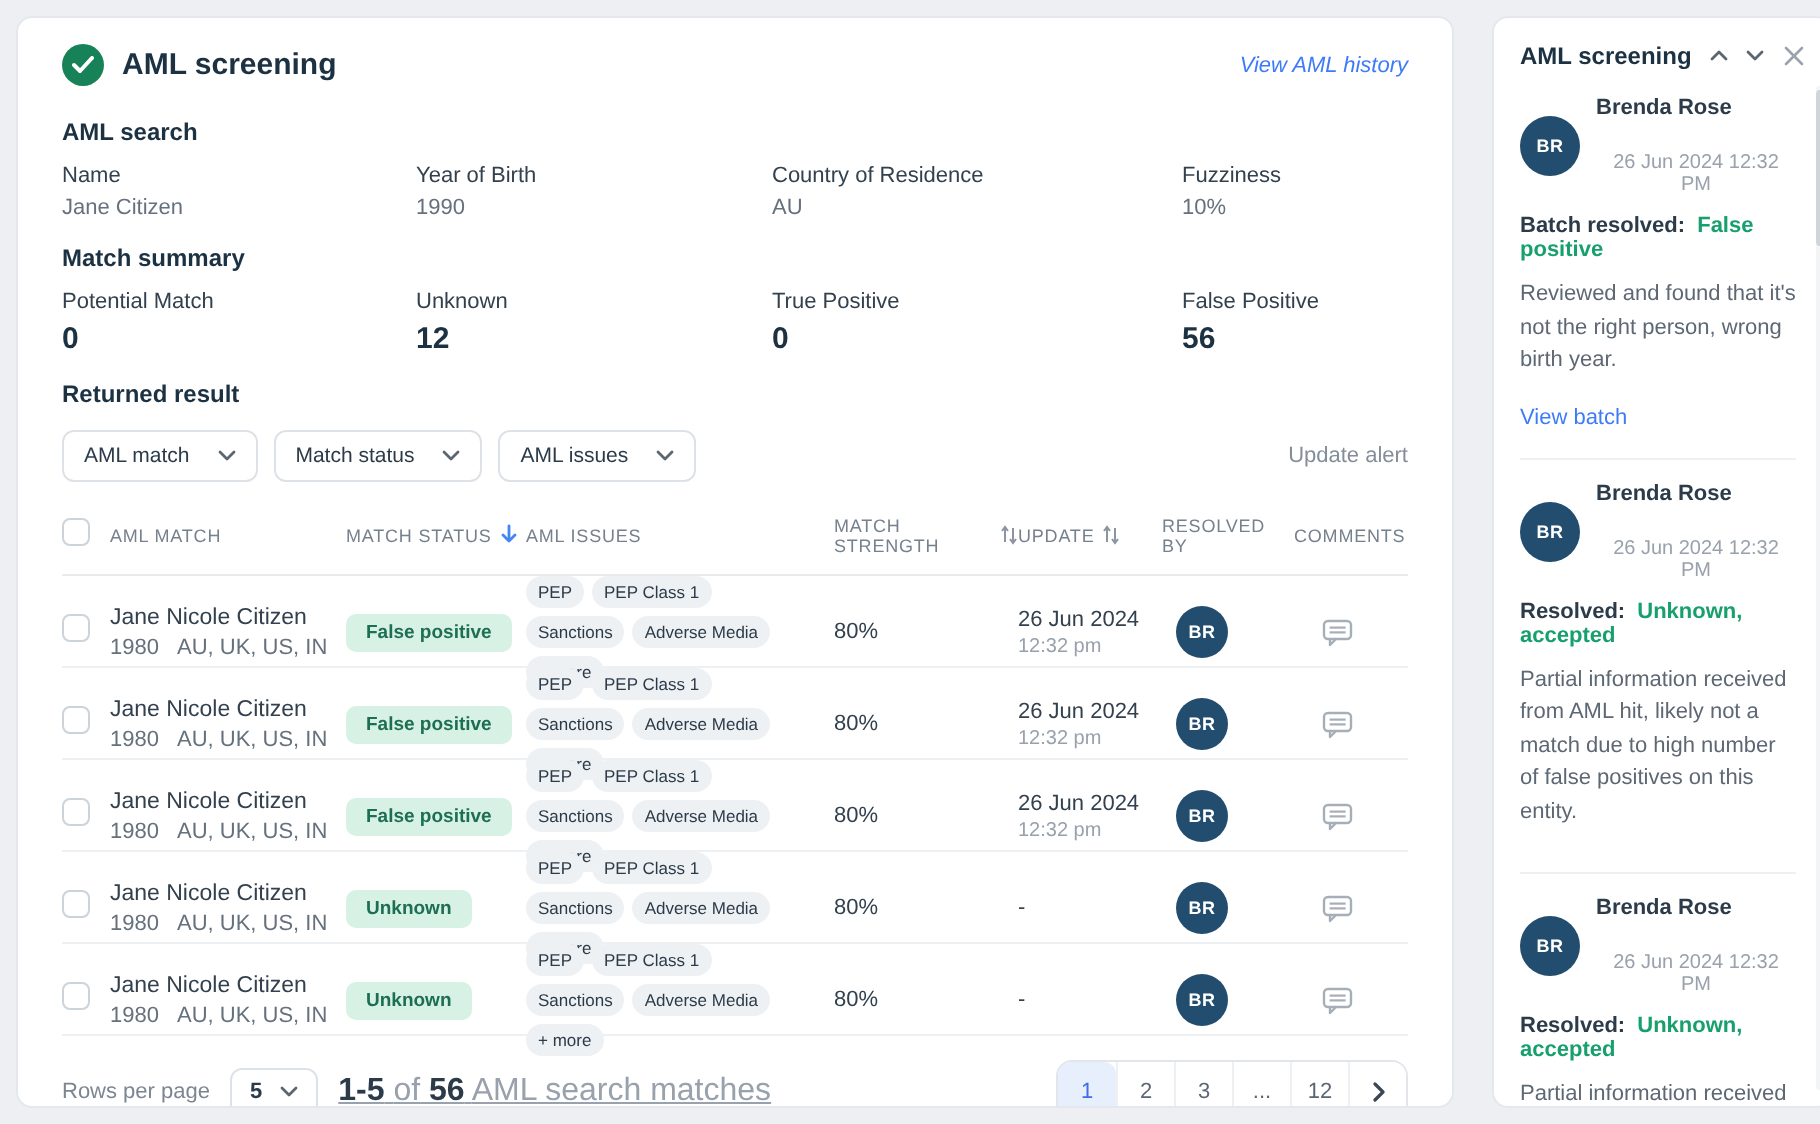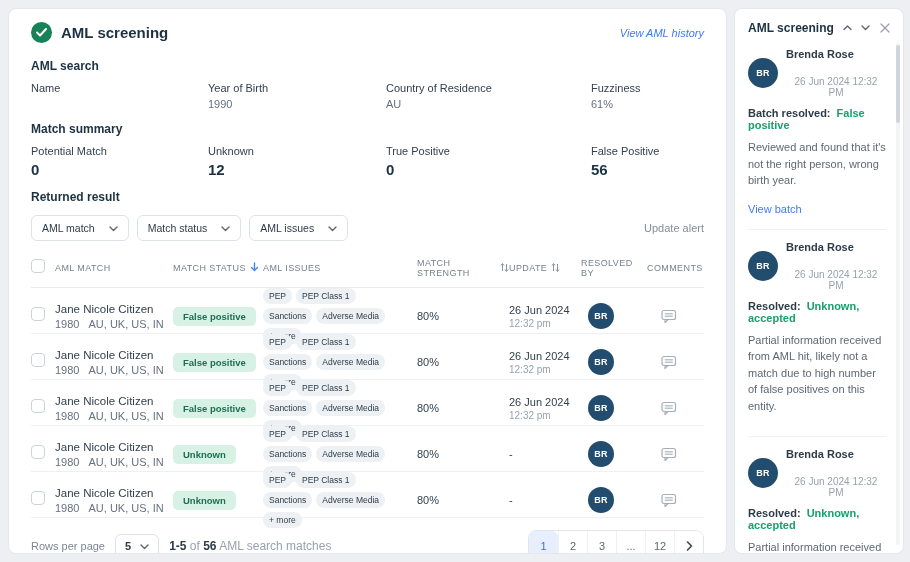--- a/index.html
+++ b/index.html
@@ -1,21 +1,21 @@
 <!DOCTYPE html>
 <html><head>
 <meta charset="utf-8">
 <style>
   * { box-sizing: border-box; }
   html,body { margin:0; padding:0; }
   body {
     width:910px; height:562px; overflow:hidden; position:relative;
     background:#edeff2; font-family:"Liberation Sans", sans-serif; color:#1c3242;
   }
-  .page { display:flex; gap:7px; padding:8px; height:100%; }
+  .page { display:flex; gap:19px; padding:8px; height:100%; }
 
   
   .main-card {
     width:719px; min-width:719px; height:546px; overflow:hidden;
     background:#fff; border:1px solid #e4e8ec; border-radius:8px;
     padding:13px 22px 0 22px;
   }
   .card-head { display:flex; align-items:center; gap:9px; margin-bottom:10px; }
   .check-badge { width:21px; height:21px; border-radius:50%; background:#178257;
     display:flex; align-items:center; justify-content:center; flex:0 0 auto; }
@@ -56,21 +56,21 @@
   .row-avatar { margin-left:7px; }
   .cmt-cell { padding-left:14px; }
   .icon-btn { background:none; border:none; padding:0; cursor:pointer; display:flex; align-items:center; }
 
   
   .pagination-row { display:flex; align-items:center; gap:10px; padding:12px 0; }
   .rpp-label { font-size:11px; color:#7c8692; }
   .rpp-select { display:flex; align-items:center; gap:9px; border:1px solid #dde2e8;
     border-radius:6px; padding:5px 9px; font-size:11px; font-weight:bold; color:#2c3b49;
     background:#fff; cursor:pointer; font-family:inherit; }
-  .range-text { font-size:12px; color:#98a1ac; }
+  .range-text { font-size:16px; color:#98a1ac;text-decoration:underline; }
   .range-text b { color:#2c3b49; }
   .pager { margin-left:auto; display:flex; border:1px solid #e2e6ea; border-radius:8px; overflow:hidden; background:#fff; }
   .page-btn { width:29px; height:30px; display:flex; align-items:center; justify-content:center;
     font-size:11px; color:#5b6672; background:#fff; border:none; border-left:1px solid #eef1f4;
     cursor:pointer; font-family:inherit; }
   .pager > :first-child .page-btn:first-child, .pager [data-name="pagination-pages"] .page-btn:first-child { border-left:none; }
   .page-btn.active { background:#e7eefc; color:#3b6fe6; border-radius:6px; }
 
   
   .side-card { width:170px; min-width:170px; height:546px; overflow:hidden; position:relative;
@@ -107,32 +107,33 @@
           </svg>
       </span>
       <h1 class="page-title" data-name="page-title">AML screening</h1>
       <a class="blue-link head-link" data-name="view-aml-history-link">View AML history</a>
     </header>
 
     <h2 class="sec" style="margin-top:16px" data-name="aml-search-heading">AML search</h2>
     <div class="fgrid" data-name="aml-search-fields">
       <div data-name="field-name">
         <div class="flabel">Name</div>
+        <div class="fvalue">Jane Citizen</div>
       </div>
       <div data-name="field-year-of-birth">
         <div class="flabel">Year of Birth</div>
         <div class="fvalue">1990</div>
       </div>
       <div data-name="field-country-of-residence">
         <div class="flabel">Country of Residence</div>
         <div class="fvalue">AU</div>
       </div>
       <div data-name="field-fuzziness">
         <div class="flabel">Fuzziness</div>
-        <div class="fvalue">61%</div>
+        <div class="fvalue">10%</div>
       </div>
     </div>
 
     <h2 class="sec" data-name="match-summary-heading">Match summary</h2>
     <div class="fgrid" data-name="match-summary-stats">
       <div class="stat" data-name="stat-potential-match">
         <div class="flabel">Potential Match</div>
         <div class="fvalue">0</div>
       </div>
       <div class="stat" data-name="stat-unknown">

